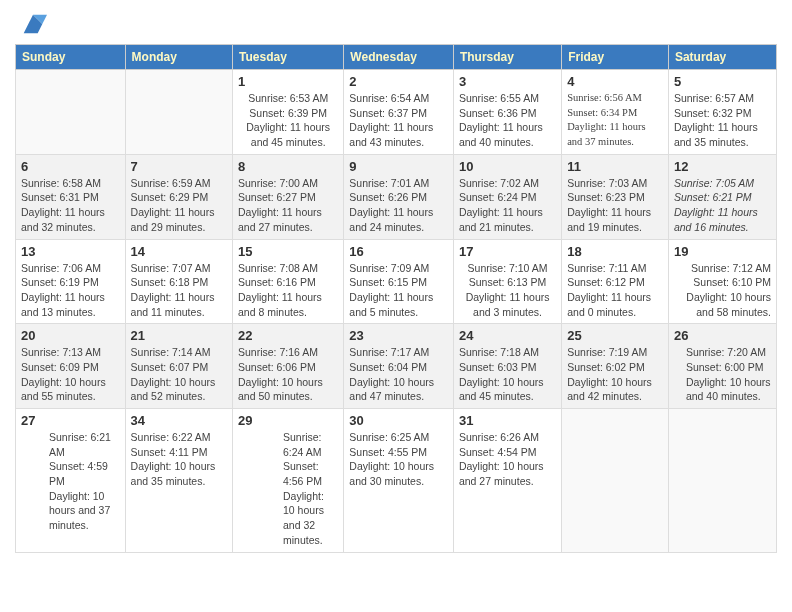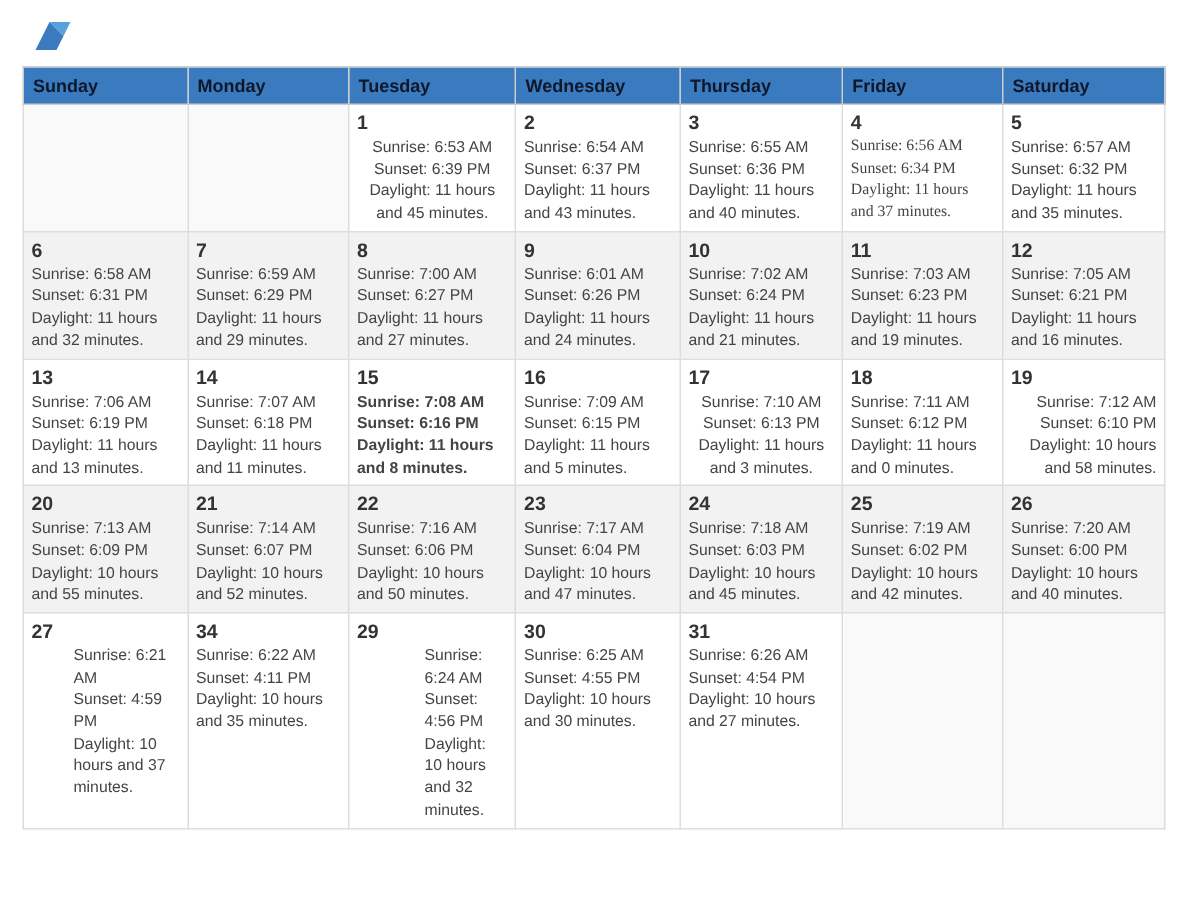--- a/index.html
+++ b/index.html
@@ -58,21 +58,21 @@
       font-size: 16px;
       color: #555;
     }
     .calendar {
       width: 100%;
       border-collapse: collapse;
       font-size: 11px;
     }
     .calendar th {
       background-color: #3a7abf;
-      color: #0f172a;
+      color: #fef9c3;
       text-align: left;
       padding: 5px 6px;
       font-size: 12px;
       font-weight: bold;
       border: 1px solid #ccc;
     }
     .calendar td {
       border: 1px solid #ddd;
       vertical-align: top;
       padding: 4px 5px;
@@ -182,59 +182,59 @@
 Daylight: 11 hours and 29 minutes.</div>
           </td>
           <td>
             <span class="day-number">8</span>
             <div class="day-info" style="white-space: pre-line;">Sunrise: 7:00 AM
 Sunset: 6:27 PM
 Daylight: 11 hours and 27 minutes.</div>
           </td>
           <td>
             <span class="day-number">9</span>
-            <div class="day-info" style="white-space: pre-line;">Sunrise: 6:01 AM
+            <div class="day-info" style="white-space: pre-line;">Sunrise: 7:01 AM
 Sunset: 6:26 PM
 Daylight: 11 hours and 24 minutes.</div>
           </td>
           <td>
             <span class="day-number">10</span>
             <div class="day-info" style="white-space: pre-line;">Sunrise: 7:02 AM
 Sunset: 6:24 PM
 Daylight: 11 hours and 21 minutes.</div>
           </td>
           <td>
             <span class="day-number">11</span>
             <div class="day-info" style="white-space: pre-line;">Sunrise: 7:03 AM
 Sunset: 6:23 PM
 Daylight: 11 hours and 19 minutes.</div>
           </td>
           <td>
             <span class="day-number">12</span>
-            <div class="day-info" style="white-space: pre-line;">Sunrise: 7:05 AM
+            <div class="day-info" style="white-space: pre-line; font-style: italic;">Sunrise: 7:05 AM
 Sunset: 6:21 PM
 Daylight: 11 hours and 16 minutes.</div>
           </td>
         </tr>
         <tr>
           <td>
             <span class="day-number">13</span>
             <div class="day-info" style="white-space: pre-line;">Sunrise: 7:06 AM
 Sunset: 6:19 PM
 Daylight: 11 hours and 13 minutes.</div>
           </td>
           <td>
             <span class="day-number">14</span>
             <div class="day-info" style="white-space: pre-line;">Sunrise: 7:07 AM
 Sunset: 6:18 PM
 Daylight: 11 hours and 11 minutes.</div>
           </td>
           <td>
             <span class="day-number">15</span>
-            <div class="day-info" style="white-space: pre-line; font-weight: bold;">Sunrise: 7:08 AM
+            <div class="day-info" style="white-space: pre-line;">Sunrise: 7:08 AM
 Sunset: 6:16 PM
 Daylight: 11 hours and 8 minutes.</div>
           </td>
           <td>
             <span class="day-number">16</span>
             <div class="day-info" style="white-space: pre-line;">Sunrise: 7:09 AM
 Sunset: 6:15 PM
 Daylight: 11 hours and 5 minutes.</div>
           </td>
           <td>
@@ -288,21 +288,21 @@
 Daylight: 10 hours and 45 minutes.</div>
           </td>
           <td>
             <span class="day-number">25</span>
             <div class="day-info" style="white-space: pre-line;">Sunrise: 7:19 AM
 Sunset: 6:02 PM
 Daylight: 10 hours and 42 minutes.</div>
           </td>
           <td>
             <span class="day-number">26</span>
-            <div class="day-info" style="white-space: pre-line;">Sunrise: 7:20 AM
+            <div class="day-info" style="white-space: pre-line; margin-left: 12px;">Sunrise: 7:20 AM
 Sunset: 6:00 PM
 Daylight: 10 hours and 40 minutes.</div>
           </td>
         </tr>
         <tr>
           <td>
             <span class="day-number">27</span>
             <div class="day-info" style="white-space: pre-line; margin-left: 28px;">Sunrise: 6:21 AM
 Sunset: 4:59 PM
 Daylight: 10 hours and 37 minutes.</div>

